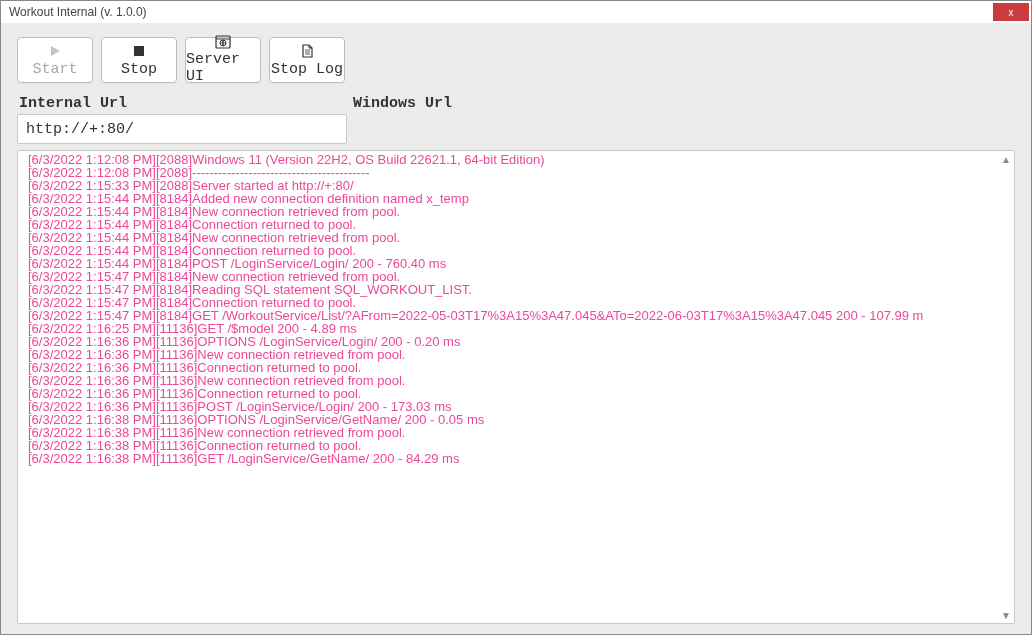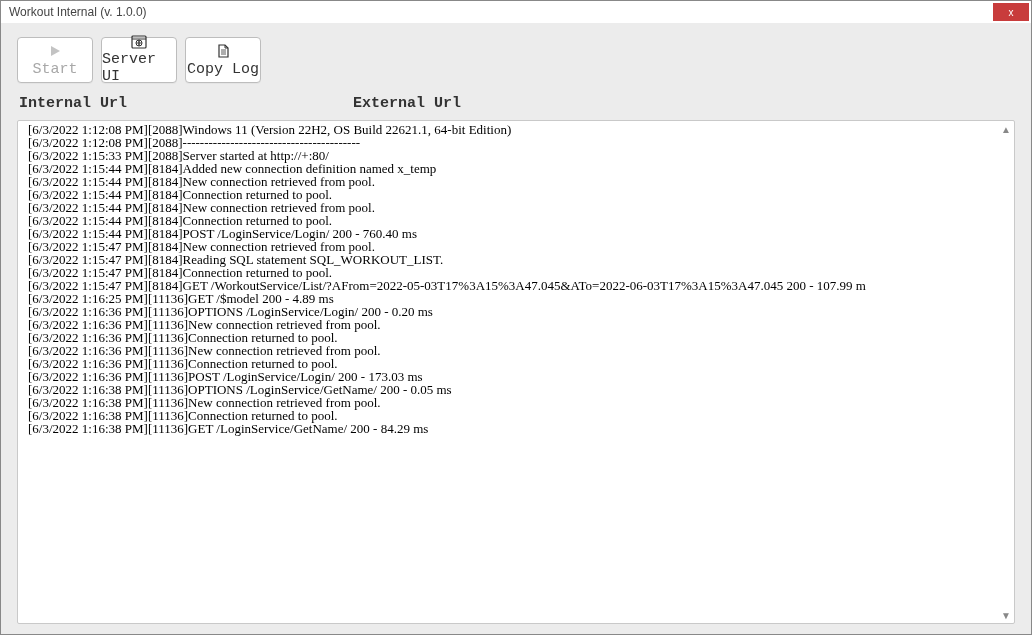--- a/index.html
+++ b/index.html
@@ -111,23 +111,23 @@
     .log-wrap {
       flex: 1;
       margin: 4px 6px 0 6px;
       background: #fff;
       border: 1px solid #c9c9c9;
       border-radius: 2px;
       position: relative;
       overflow: hidden;
     }
     .log {
-      font-family: Liberation Serif, serif;
+      font-family: Liberation Sans, sans-serif;
       font-size: 13px;
-      color: #000000;
+      color: #ec4899;
       white-space: pre;
       line-height: 1.0;
       padding: 2px 10px;
       height: 100%;
       overflow: hidden;
     }
     .scroll-up, .scroll-down {
       position: absolute;
       right: 0;
       width: 16px;
@@ -158,20 +158,28 @@
 
     <div class="btn disabled">
       <span class="icon">
         <svg width="14" height="14" viewBox="0 0 14 14">
             <polygon points="3,2 12,7 3,12" fill="#888"></polygon>
           </svg>
       </span>
       <span>Start</span>
     </div>
 
+    <div class="btn">
+      <span class="icon">
+        <svg width="12" height="12" viewBox="0 0 12 12">
+            <rect x="1" y="1" width="10" height="10" fill="#333"></rect>
+          </svg>
+      </span>
+      <span>Stop</span>
+    </div>
 
     <div class="btn">
       <span class="icon">
         <svg width="16" height="14" viewBox="0 0 16 14">
             <rect x="1" y="1" width="14" height="12" rx="1" fill="none" stroke="#333" stroke-width="1.2"></rect>
             <line x1="1" y1="4" x2="15" y2="4" stroke="#333" stroke-width="1"></line>
             <circle cx="8" cy="8" r="3" fill="none" stroke="#333" stroke-width="1"></circle>
             <line x1="5" y1="8" x2="11" y2="8" stroke="#333" stroke-width="0.8"></line>
             <path d="M8 5 Q6.5 8 8 11 M8 5 Q9.5 8 8 11" fill="none" stroke="#333" stroke-width="0.8"></path>
           </svg>
@@ -182,34 +190,35 @@
     <div class="btn">
       <span class="icon">
         <svg width="12" height="14" viewBox="0 0 12 14">
             <path d="M2 1 L8 1 L11 4 L11 13 L2 13 Z" fill="none" stroke="#333" stroke-width="1.2"></path>
             <path d="M8 1 L8 4 L11 4" fill="none" stroke="#333" stroke-width="1"></path>
             <line x1="4" y1="6" x2="9" y2="6" stroke="#333" stroke-width="0.8"></line>
             <line x1="4" y1="8" x2="9" y2="8" stroke="#333" stroke-width="0.8"></line>
             <line x1="4" y1="10" x2="9" y2="10" stroke="#333" stroke-width="0.8"></line>
           </svg>
       </span>
-      <span>Copy Log</span>
+      <span>Stop Log</span>
     </div>
 
     <div class="spacer"></div>
 
 
   </div>
 
   <div class="url-row">
     <div class="url-col left">
       <div class="url-label">Internal Url</div>
+      <input class="url-input" type="text" value="http://+:80/" style="">
     </div>
     <div class="url-col right">
-      <div class="url-label">External Url</div>
+      <div class="url-label">Windows Url</div>
     </div>
   </div>
 
   <div class="log-wrap">
     <div class="scroll-up">▲</div>
     <div class="log" id="log">[6/3/2022 1:12:08 PM][2088]Windows 11 (Version 22H2, OS Build 22621.1, 64-bit Edition)
 [6/3/2022 1:12:08 PM][2088]-----------------------------------------
 [6/3/2022 1:15:33 PM][2088]Server started at http://+:80/
 [6/3/2022 1:15:44 PM][8184]Added new connection definition named x_temp
 [6/3/2022 1:15:44 PM][8184]New connection retrieved from pool.

